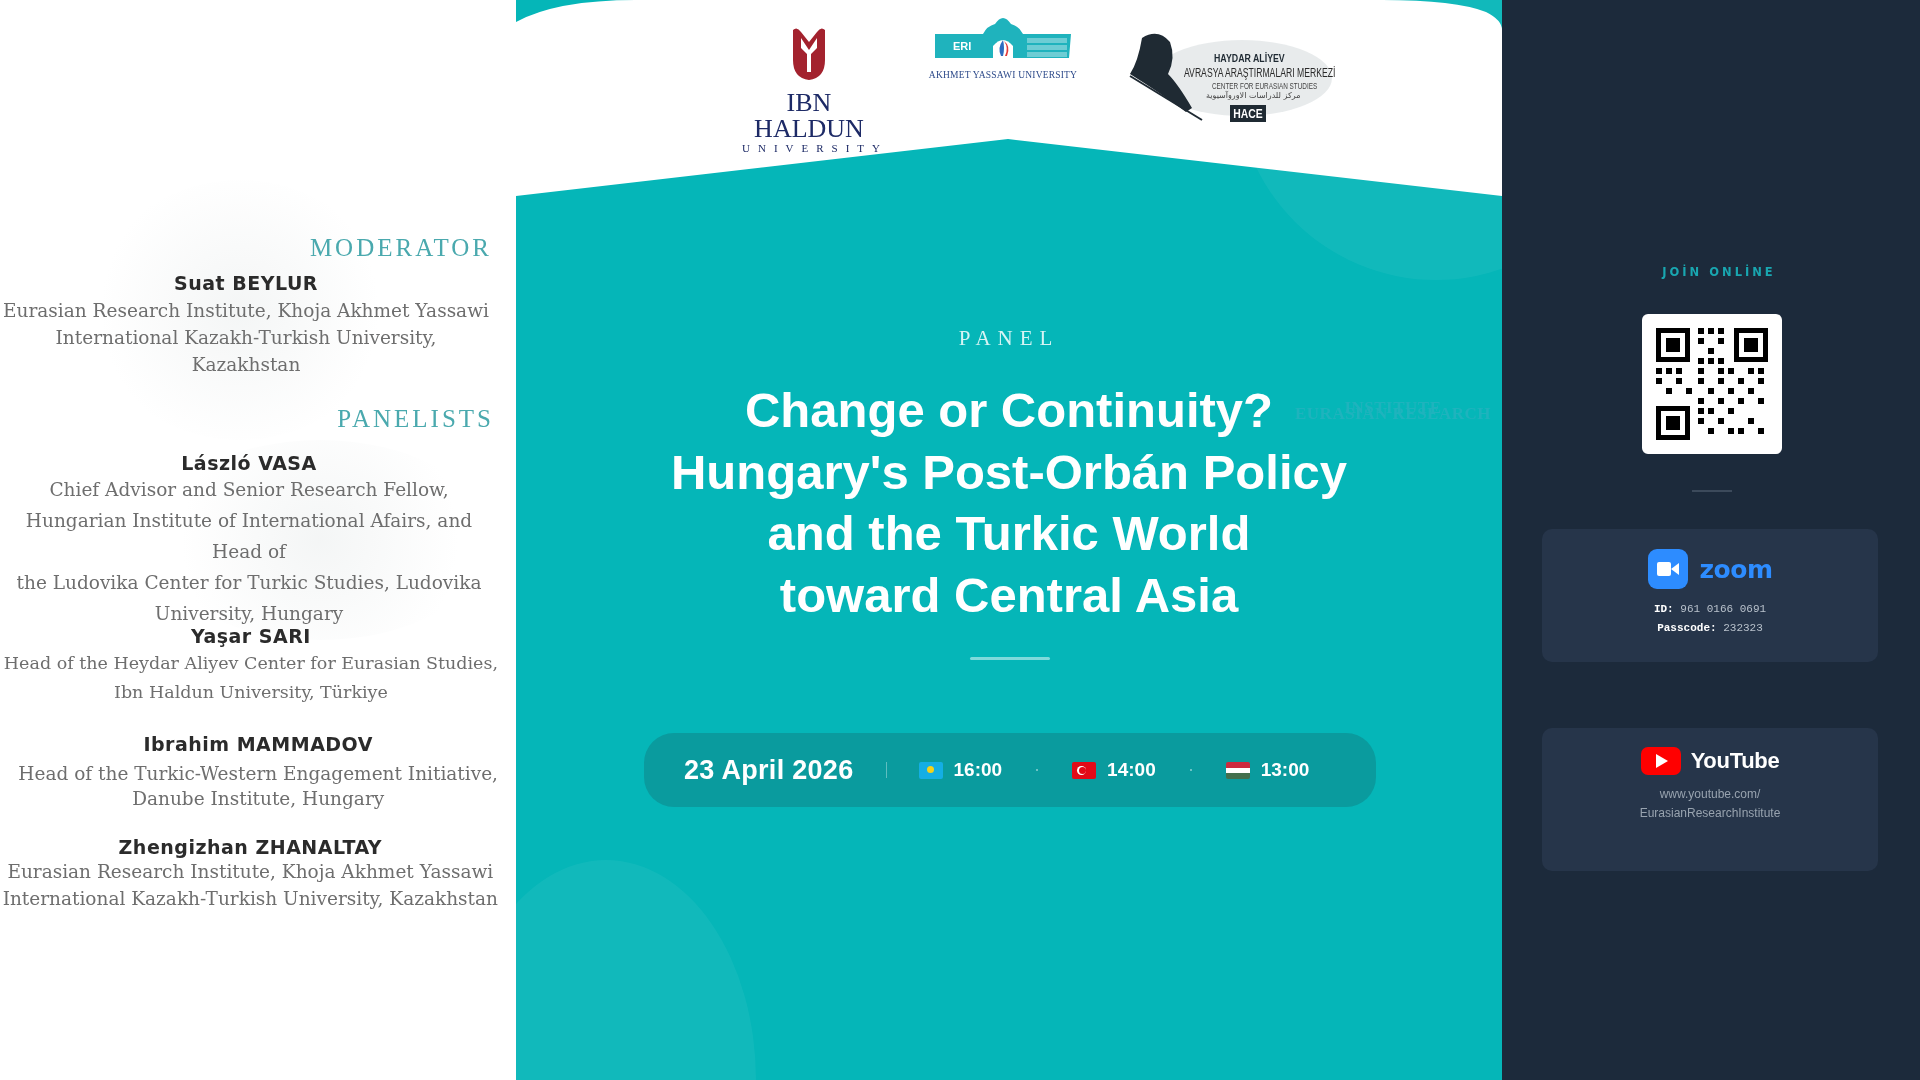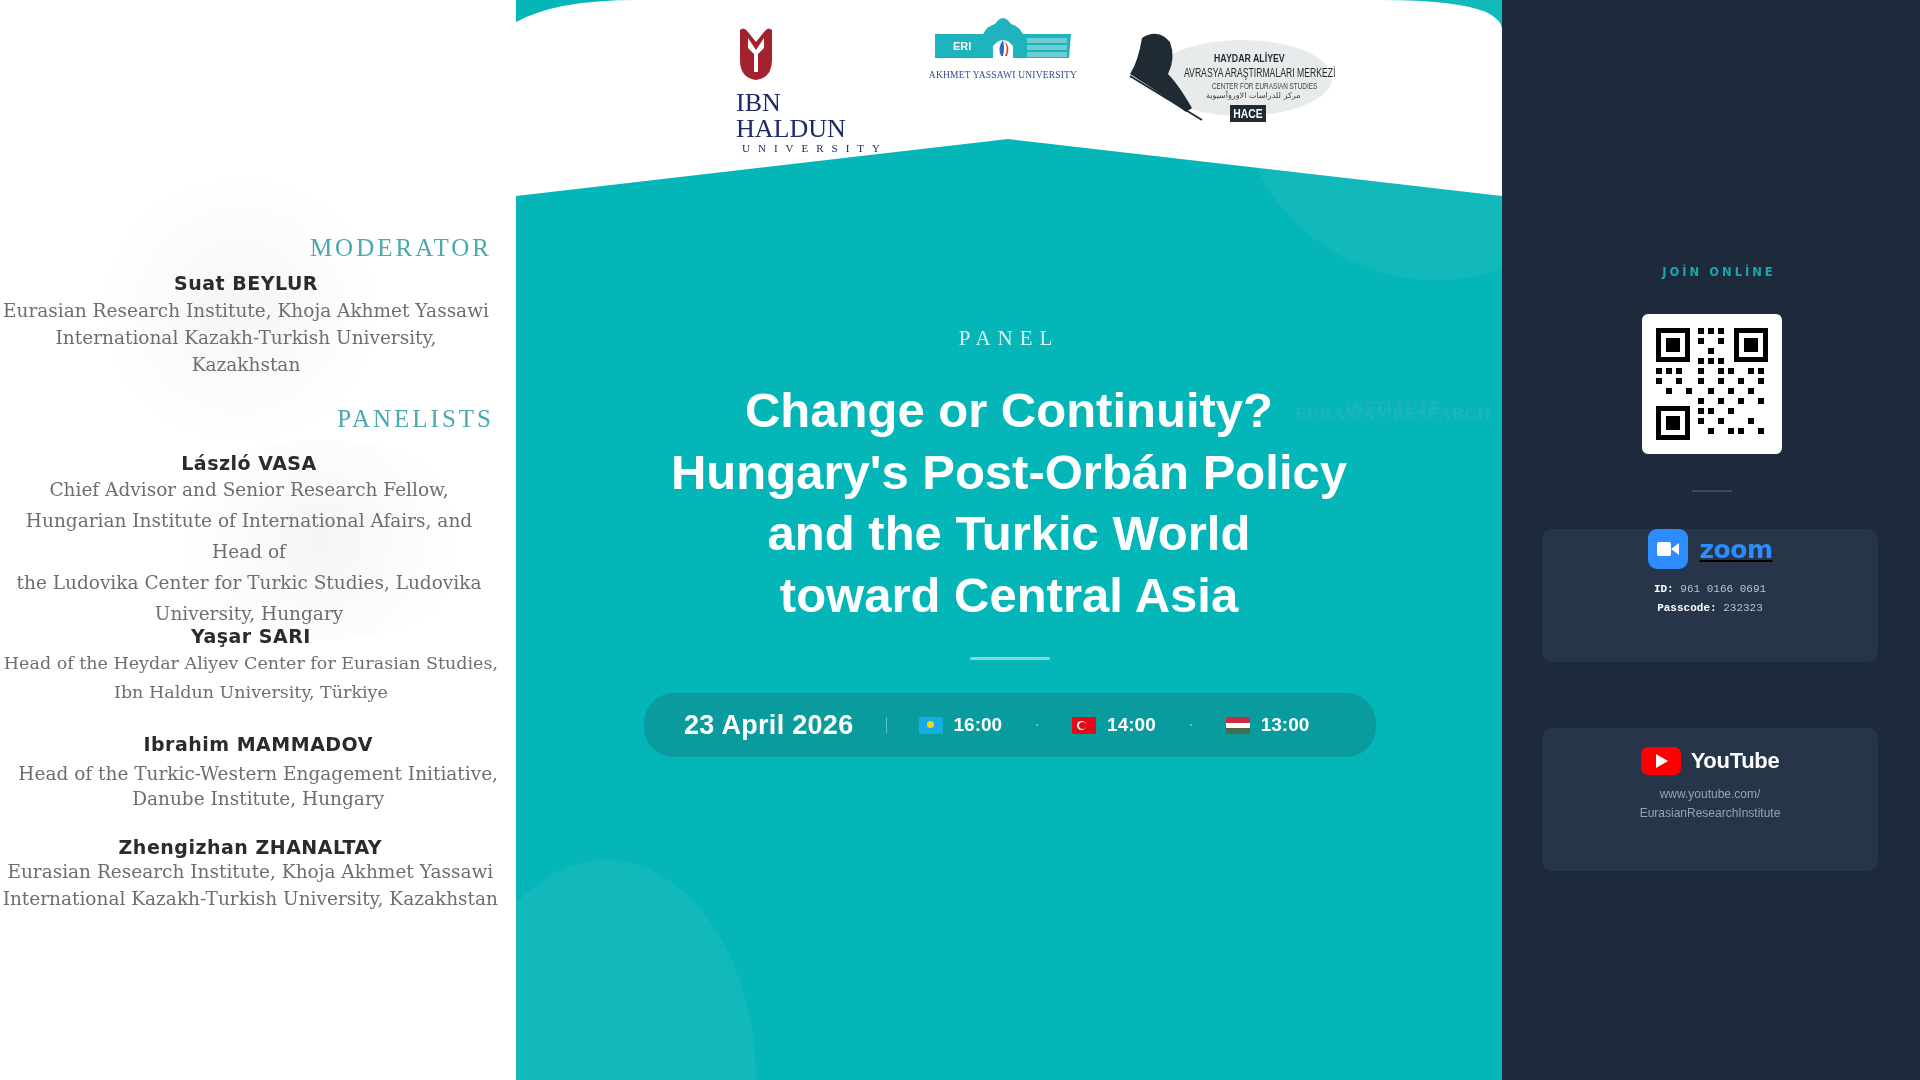--- a/index.html
+++ b/index.html
@@ -14,38 +14,38 @@
   .person .name { font-family: "DejaVu Sans", sans-serif; font-weight: bold; color: #2b2b2b; font-size: 19px; letter-spacing: 0.5px; }
   .person .aff { font-family: "DejaVu Serif", serif; color: #6e6e6e; font-size: 18.5px; line-height: 31px; white-space: pre-line; }
 
   
   .center { position: absolute; left: 516px; top: 0; width: 986px; height: 1080px; background: #05b6b8; overflow: hidden; }
   .center .circle-br { position: absolute; left: 720px; top: -120px; width: 400px; height: 400px; border-radius: 50%; background: rgba(255,255,255,0.05); }
   .center .circle-bl { position: absolute; left: -60px; top: 860px; width: 300px; height: 440px; border-radius: 50%; background: rgba(255,255,255,0.05); }
   .header-svg { position: absolute; left: 0; top: 0; }
 
   .logos { position: absolute; left: 0; top: 18px; width: 986px; height: 110px; }
-  .logo-ihu { position: absolute; left: 220px; top: 8px; width: 146px; text-align: left; }
+  .logo-ihu { position: absolute; left: 220px; top: 8px; width: 146px; text-align: center; }
   .logo-ihu .name { font-family: "Liberation Serif", serif; color: #1d2a66; font-size: 26px; line-height: 26px; margin-top: 6px; }
   .logo-ihu .sub { font-family: "Liberation Serif", serif; color: #1d2a66; font-size: 11px; letter-spacing: 8px; margin-left: 6px; }
   .logo-eri { position: absolute; left: 384px; top: 0; width: 206px; text-align: center; }
   .logo-eri .aku { font-family: "Liberation Serif", serif; color: #2d4a8a; font-size: 9.5px; letter-spacing: 0.2px; }
   .logo-eri .title { font-family: "Liberation Serif", serif; font-weight: bold; color: #1fb3bd; font-size: 17px; line-height: 19px; letter-spacing: 0.5px; }
   .logo-hace { position: absolute; left: 606px; top: 10px; width: 220px; height: 100px; }
   .logo-hace .t1 { position: absolute; left: 92px; top: 24px; font-family: "Liberation Sans", sans-serif; font-weight: bold; font-size: 11px; color: #1f2a33; transform: scaleX(0.8); transform-origin: left; }
   .logo-hace .t2 { position: absolute; left: 62px; top: 38px; font-family: "Liberation Sans", sans-serif; font-size: 12px; color: #2a2a2a; transform: scaleX(0.72); transform-origin: left; white-space: nowrap; }
   .logo-hace .t3 { position: absolute; left: 90px; top: 53px; font-family: "Liberation Sans", sans-serif; font-size: 8.5px; color: #444; transform: scaleX(0.75); transform-origin: left; white-space: nowrap; }
   .logo-hace .t4 { position: absolute; left: 84px; top: 63px; font-family: "DejaVu Sans", sans-serif; font-size: 8px; color: #444; white-space: nowrap; }
   .logo-hace .t5 { position: absolute; left: 108px; top: 77px; background: #1f2a33; color: #fff; font-family: "Liberation Sans", sans-serif; font-weight: bold; font-size: 13px; padding: 1px 4px; transform: scaleX(0.8); transform-origin: left; }
 
   .panel-label { position: absolute; left: 0; width: 986px; top: 326px; text-align: center; font-family: "Liberation Serif", serif; color: #d6f4f4; font-size: 21px; letter-spacing: 7px; }
   .title { position: absolute; left: 0; width: 986px; top: 380px; text-align: center; color: #ffffff; font-family: "Liberation Sans", sans-serif; font-weight: bold; font-size: 49px; line-height: 61.5px; }
   .title-rule { position: absolute; left: 454px; top: 657px; width: 80px; height: 3px; background: #7fdadb; border-radius: 2px; }
 
-  .datebar { position: absolute; left: 128px; top: 693px; width: 732px; height: 64px; border-radius: 30px; background: #0a9b9e; display: flex; align-items: center; color: #ffffff; }
+  .datebar { position: absolute; left: 128px; top: 733px; width: 732px; height: 74px; border-radius: 30px; background: #0a9b9e; display: flex; align-items: center; color: #ffffff; }
   .datebar .date { font-family: "Liberation Sans", sans-serif; font-weight: bold; font-size: 27px; margin-left: 40px; letter-spacing: 0.3px; }
   .datebar .sep { width: 1px; height: 16px; background: rgba(255,255,255,0.35); margin: 0 32px 0 32px; }
   .datebar .dot { width: 2px; height: 2px; background: rgba(255,255,255,0.4); margin: 0 34px; }
   .tz { display: flex; align-items: center; font-family: "Liberation Sans", sans-serif; font-weight: bold; font-size: 19px; }
   .flag { width: 24px; height: 17px; margin-right: 11px; border-radius: 2px; position: relative; overflow: hidden; }
   .flag.kz { background: #14aee4; }
   .flag.kz::after { content: ""; position: absolute; left: 8px; top: 4px; width: 7px; height: 7px; border-radius: 50%; background: #f6d21b; }
   .flag.tr { background: #e30a17; }
   .flag.tr::before { content: ""; position: absolute; left: 5px; top: 4px; width: 9px; height: 9px; border-radius: 50%; background: #fff; }
   .flag.tr::after { content: ""; position: absolute; left: 7px; top: 5px; width: 7px; height: 7px; border-radius: 50%; background: #e30a17; }
@@ -250,21 +250,21 @@
           <rect x="72" y="100" width="6" height="6"></rect>
           <rect x="82" y="100" width="6" height="6"></rect>
           <rect x="102" y="100" width="6" height="6"></rect>
       </g>
     </svg>
   </div>
 
   <div class="side-rule"></div>
 
   <div class="card zoom">
-    <div class="brand-row" style="text-decoration:underline;">
+    <div class="brand-row" style="margin-top:20px;">
       <span class="zoom-ico"></span>
       <span class="zoom-word">zoom</span>
     </div>
     <div class="zoom-line" style="margin-top:14px;"><b>ID:</b><span> 961 0166 0691</span></div>
     <div class="zoom-line" style="margin-top:7px;"><b>Passcode:</b><span> 232323</span></div>
   </div>
 
   <div class="card yt">
     <div class="brand-row" style="margin-top:19px;">
       <span class="yt-ico"></span>

